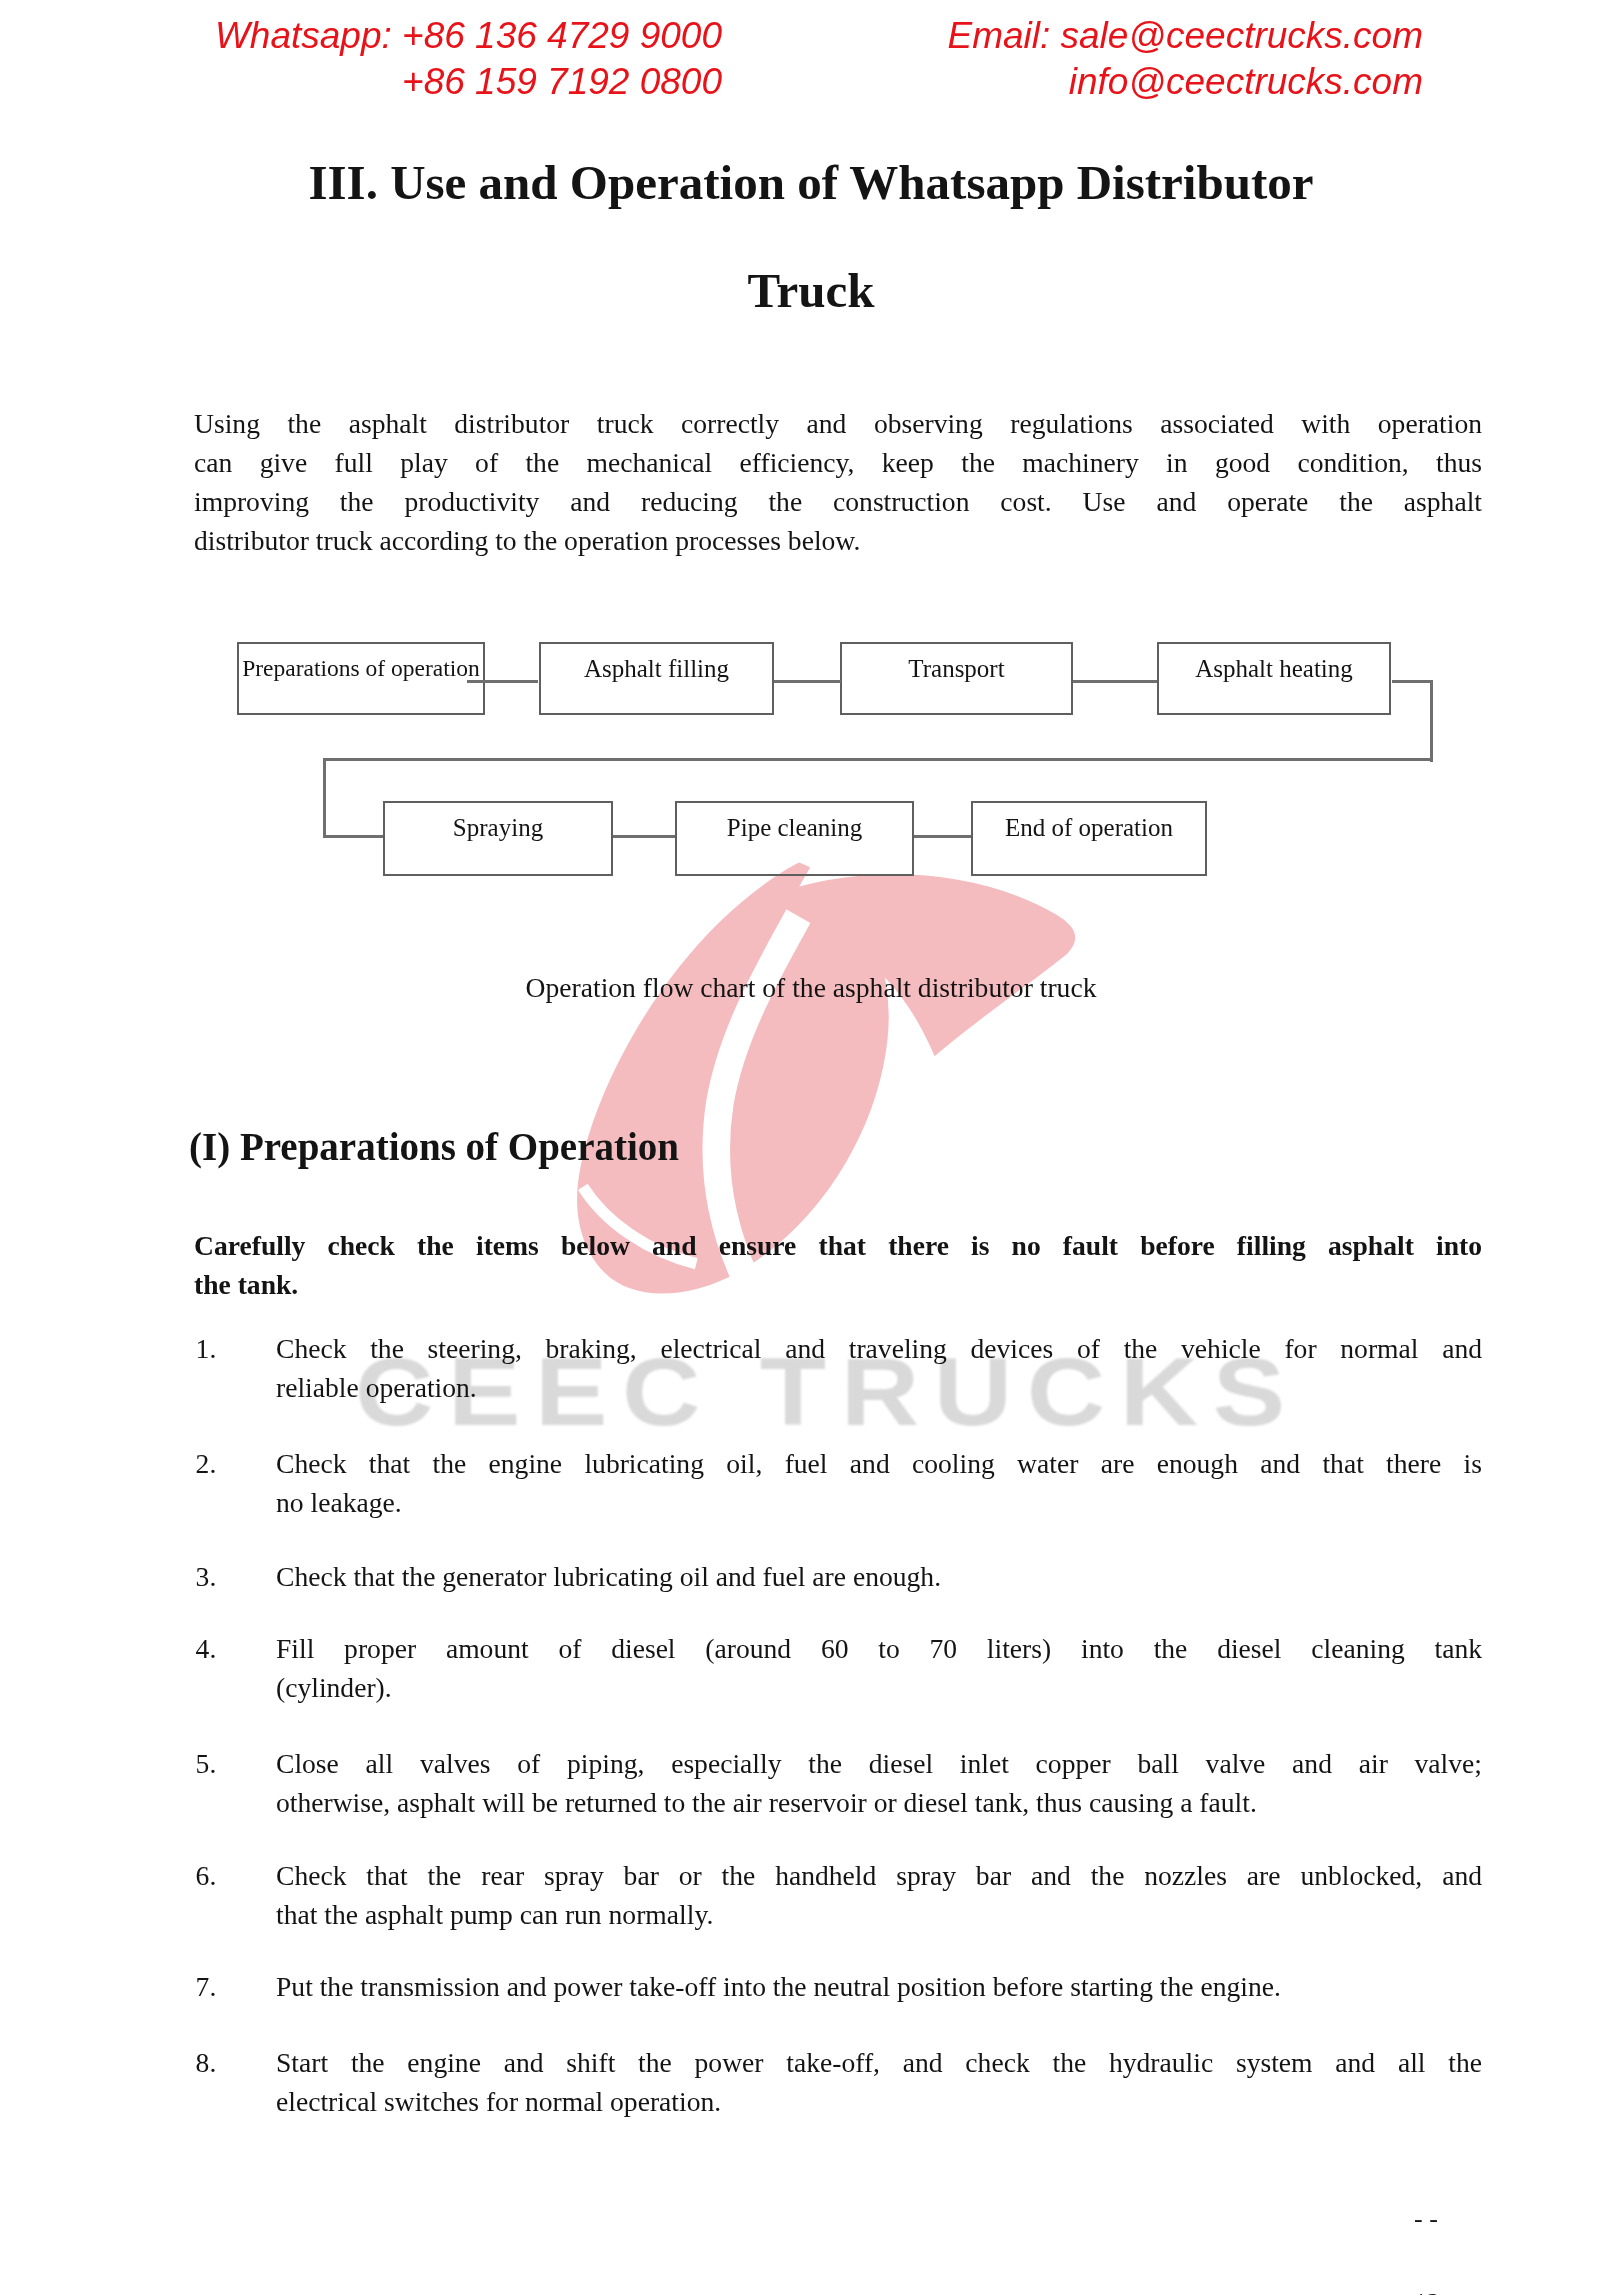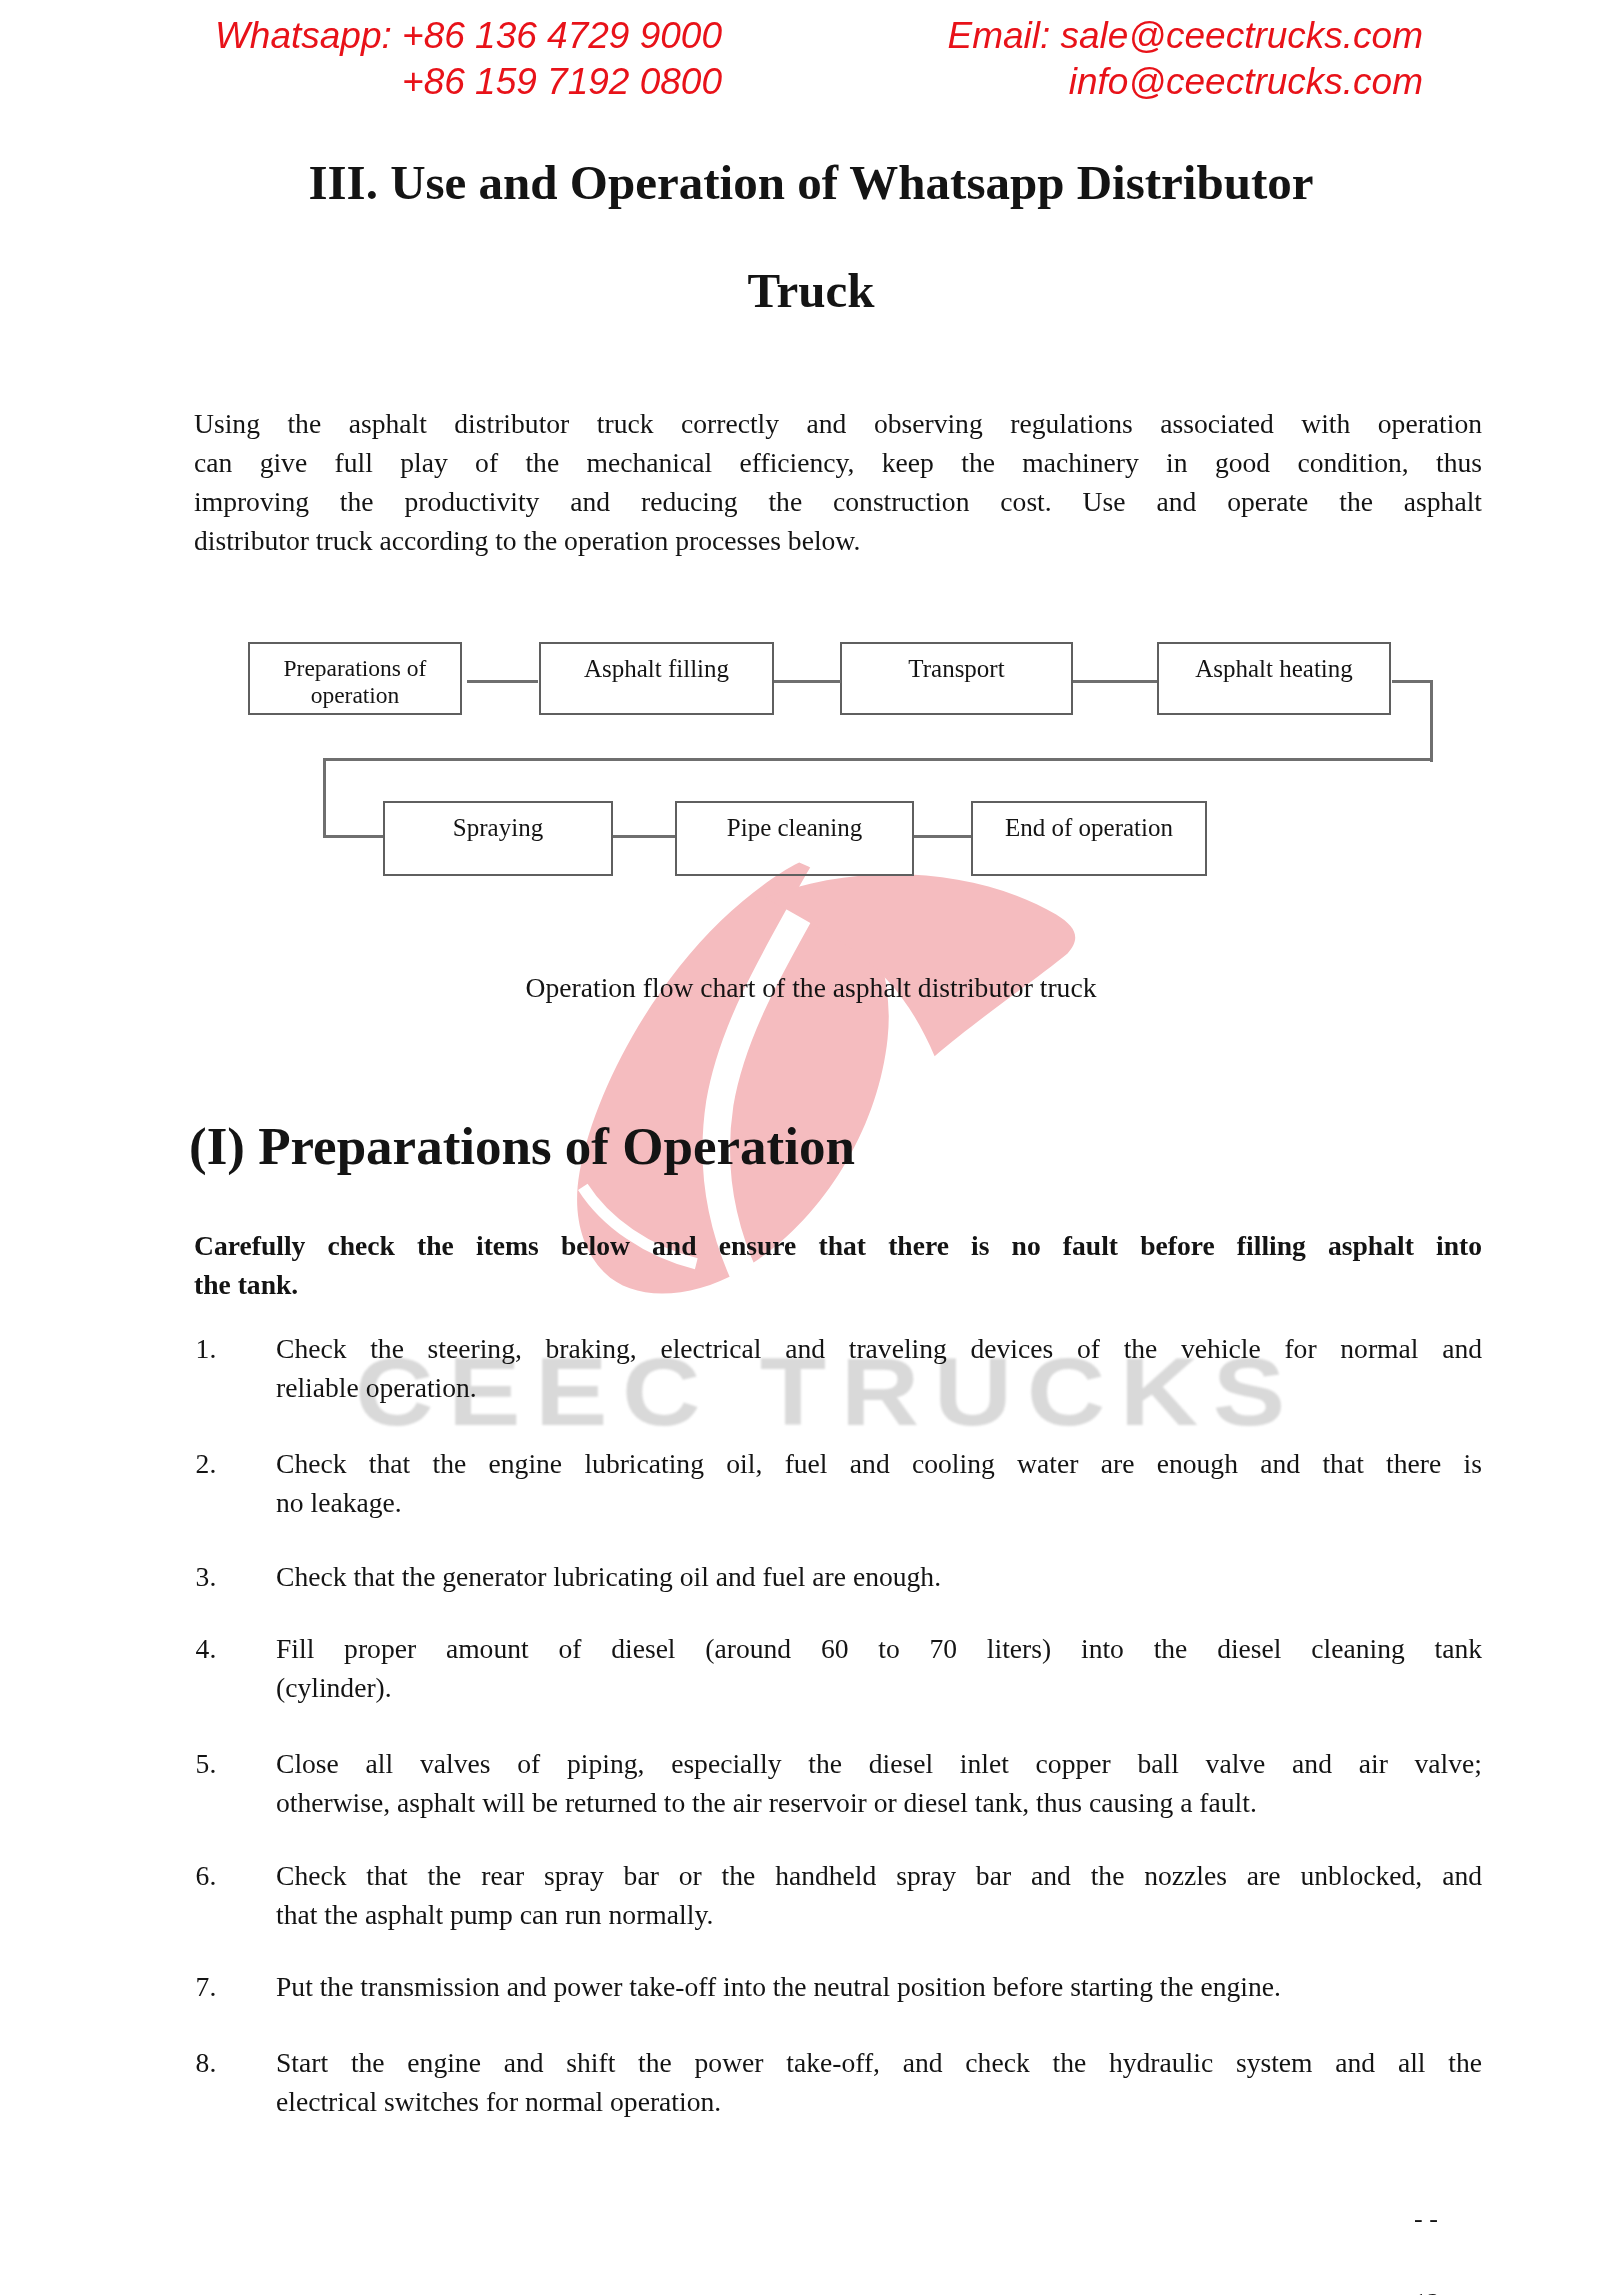--- a/index.html
+++ b/index.html
@@ -26,21 +26,21 @@
   .fbox-small{font-size:23.5px;}
   .conn{position:absolute;background:#6f6f6f;}
   .caption{position:absolute;left:0;top:972px;width:1622px;text-align:center;font-size:27.6px;}
   
   .wm-logo{position:absolute;left:552px;top:856px;width:535px;height:442px;z-index:0;}
   .wm-text{position:absolute;left:355px;top:1343px;z-index:0;
        font-family:"Liberation Sans", sans-serif;font-weight:bold;font-size:97px;line-height:97px;
        letter-spacing:13px;color:#d9d9d9;white-space:nowrap;
        transform:scaleX(1.12);transform-origin:left top;filter:blur(1px);}
   
-  .sec-heading{position:absolute;left:189px;top:1124px;font-weight:bold;font-size:53px;line-height:45px;}
+  .sec-heading{position:absolute;left:189px;top:1124px;font-weight:bold;font-size:39px;line-height:45px;}
   .list-item{position:absolute;left:194px;width:1288px;font-size:27.6px;line-height:39px;}
   .list-item .num{position:absolute;left:1.6px;top:0;}
   .list-item .itext{margin-left:82px;width:1206px;}
   
   .footer{position:absolute;left:1414px;top:2149px;font-size:26px;line-height:28px;white-space:pre;}
   .z1{z-index:1;}
 </style>
 </head>
 <body>
 
@@ -66,21 +66,21 @@
   <div class="title-line z1" style="top:156px">III. Use and Operation of Whatsapp Distributor</div>
   <div class="title-line z1" style="top:264px">Truck</div>
 
   <div class="bodyblock z1" style="top:404px">
     <span class="jline">Using the asphalt distributor truck correctly and observing regulations associated with operation</span>
     <span class="jline">can give full play of the mechanical efficiency, keep the machinery in good condition, thus</span>
     <span class="jline">improving the productivity and reducing the construction cost. Use and operate the asphalt</span>
     <span>distributor truck according to the operation processes below.</span>
   </div>
 
-  <div class="fbox fbox-small z1" style="left:248px;top:642px;width:214px;height:73px">Preparations of operation</div>
+  <div class="fbox fbox-small z1" style="left:237px;top:642px;width:248px;height:73px">Preparations of operation</div>
   <div class="fbox z1" style="left:539px;top:642px;width:235px;height:73px">Asphalt filling</div>
   <div class="fbox z1" style="left:840px;top:642px;width:233px;height:73px">Transport</div>
   <div class="fbox z1" style="left:1157px;top:642px;width:234px;height:73px">Asphalt heating</div>
 
   <div class="fbox z1" style="left:383px;top:801px;width:230px;height:75px">Spraying</div>
   <div class="fbox z1" style="left:675px;top:801px;width:239px;height:75px">Pipe cleaning</div>
   <div class="fbox z1" style="left:971px;top:801px;width:236px;height:75px">End of operation</div>
 
   <div class="conn z1" style="left:467px;top:680px;width:71px;height:3.2px"></div>
   <div class="conn z1" style="left:774px;top:680px;width:67px;height:3.2px"></div>

